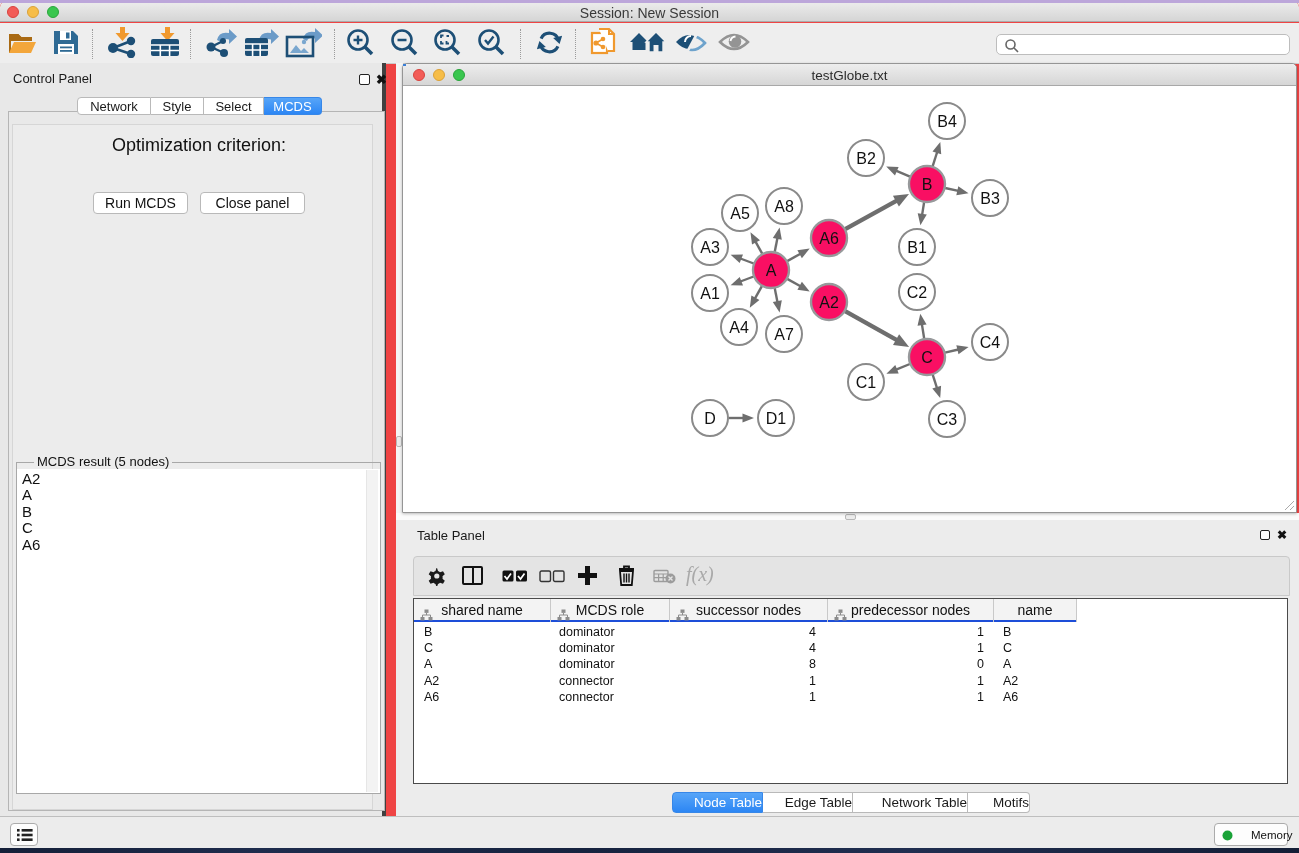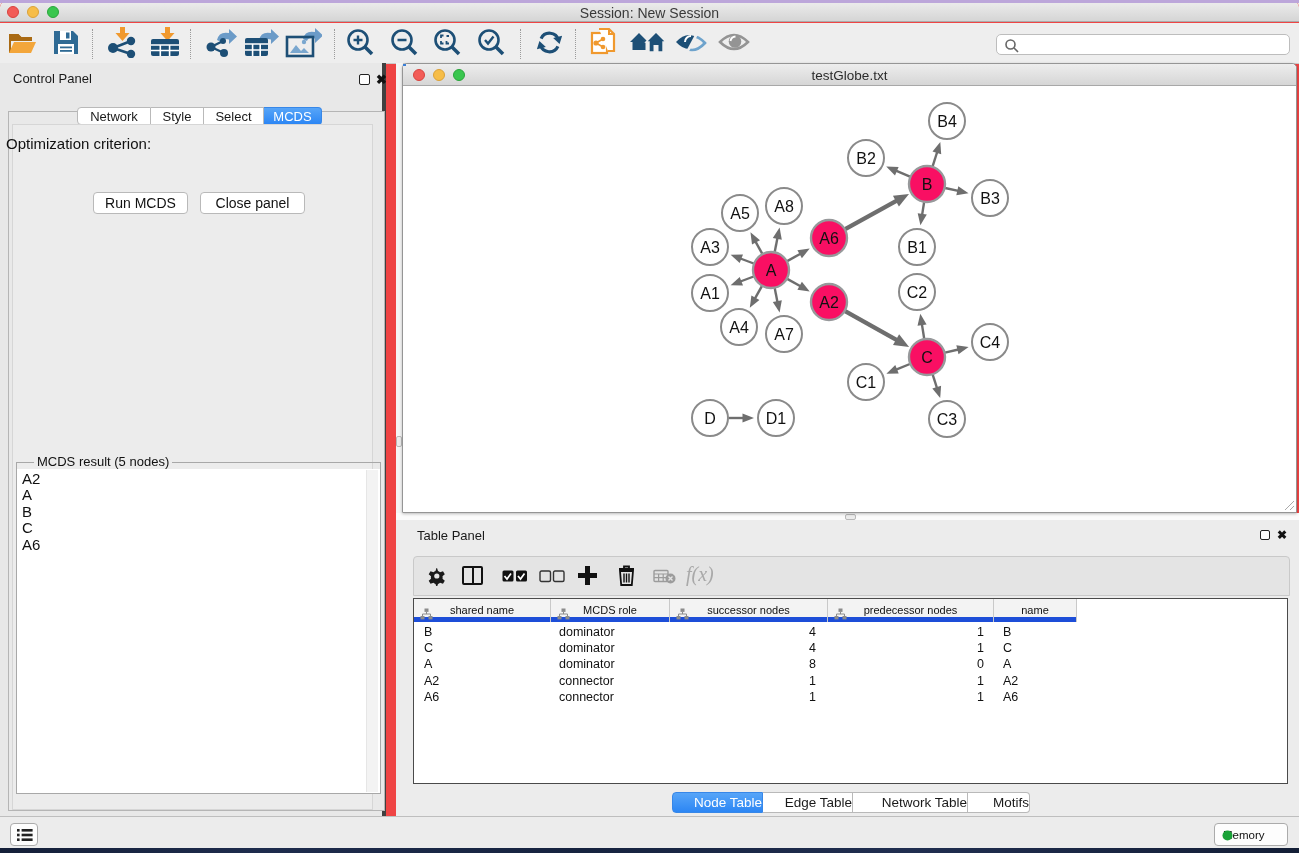--- a/index.html
+++ b/index.html
@@ -9,46 +9,46 @@
 #titlebar{left:0;top:0;width:1299px;height:20px;background:linear-gradient(#ececec,#d5d5d5);border-bottom:1px solid #ababab;border-radius:5px 5px 0 0}
 .tl{width:12px;height:12px;border-radius:50%;top:4px}
 #title{width:100%;top:3px;text-align:center;font-size:14px;color:#3a3a3a}
 #toolbar{left:0;top:21px;width:1299px;height:41px;background:#eeeeee;border-bottom:1px solid #cbcbcb}
 .sep{top:6px;height:30px;width:0;border-left:1px dotted #9b9b9b}
 #searchbox{left:996px;top:11px;width:294px;height:21px;background:#fff;border:1px solid #bdbdbd;border-radius:5px}
 #ctlpanel{left:0;top:61px;width:386px;height:755px;background:#e8e8e8;border-right:4px solid #404040}
 .paneltitle{font-size:13px;color:#1a1a1a}
 .flicon{width:11px;height:11px;border:1.5px solid #222;border-radius:2px;background:#fdfdfd}
 .xicon{font-size:13px;font-weight:bold;color:#111;line-height:11px}
-#tabrow{top:44px;left:77px;height:30px}
+#tabrow{top:34px;left:77px;height:30px}
 .tab{float:left;height:18px;background:#fff;border:1px solid #b9b9b9;border-left:none;font-size:13px;color:#1a1a1a;text-align:center;line-height:17px}
 .tab.first{border-left:1px solid #b9b9b9;border-radius:4px 0 0 4px}
 .tab.sel{background:linear-gradient(#57a5f8,#2c86f4);color:#fff;border-color:#3787e8;border-radius:0 4px 4px 0}
 #tpbox{left:8px;top:48px;width:377px;height:700px;border:1px solid #b5b5b5;background:#e9e9e9}
 #innerp{left:4px;top:12px;width:367px;height:684px;background:#ececec;border:1px solid #d6d6d6}
-#optlabel{top:71px;width:386px;font-size:15px;color:#111}
+#optlabel{top:71px;width:386px;text-align:center;font-size:18px;color:#111}
 #dropdown{left:43px;top:94px;width:312px;height:23px;background:#fff;border:1px solid #ababab;border-radius:5px;font-size:14px;color:#111;line-height:21px;padding-left:13px}
 #spinner{right:-1px;top:-1px;width:20px;height:23px;border-radius:0 5px 5px 0;background:linear-gradient(#6db1f9,#2079f2)}
 .btn{height:22px;background:#fff;border:1px solid #b9b9b9;border-radius:4px;font-size:14px;color:#111;text-align:center;line-height:20px}
 #netwin{left:402px;top:61px;width:895px;height:450px;background:#fff;border:1px solid #959595;border-radius:5px 5px 1px 1px;box-shadow:0 1px 3px rgba(0,0,0,0.25)}
 #nettitle{left:0;top:0;width:893px;height:22px;background:linear-gradient(#ededed,#d6d6d6);border-bottom:1px solid #a8a8a8;border-radius:5px 5px 0 0}
 #netcanvas{left:0;top:22px;width:893px;height:426px;background:#fff;overflow:hidden}
 #tablepanel{left:396px;top:518px;width:903px;height:298px;background:#ececec}
 #ttoolbar{left:17px;top:36px;width:877px;height:40px;background:#e4e4e4;border:1px solid #c9c9c9;border-radius:4px 4px 0 0}
 #ttable{left:17px;top:78px;width:875px;height:186px;background:#fff;border:1.5px solid #4a4a4a}
-#thead{left:0;top:0;width:663px;height:23px;background:#f3f3f3;border-bottom:5px solid #1d4ed8;font-size:11px;color:#111}
+#thead{left:0;top:0;width:663px;height:23px;background:#f3f3f3;border-bottom:2px solid #1d4ed8;font-size:14px;color:#111}
 .hcell{top:0;height:23px;border-right:1px solid #c9c9c9;text-align:center;line-height:23px}
 .trow{font-size:12.5px;color:#111;height:16.4px}
 #btabs{left:276px;top:272px;height:21px}
 .btab{float:left;height:21px;background:#fff;border:1px solid #b9b9b9;border-left:none;font-size:13.5px;color:#1a1a1a;text-align:right;line-height:19px}
 #vsplit{left:396px;top:61px;width:7px;height:452px;background:#f5f5f5}
 #hsplit{left:396px;top:511px;width:903px;height:7px;background:#fbfbfb}
 #statusbar{left:0;top:814px;width:1299px;height:32px;background:#ececec;border-top:1px solid #bebebe}
 #listbtn{left:10px;top:6px;width:28px;height:23px;background:#fdfdfd;border:1px solid #ababab;border-radius:4px}
-#membtn{left:1214px;top:6px;width:74px;height:23px;background:#fdfdfd;border:1px solid #ababab;border-radius:4px;font-size:11.5px;color:#111;line-height:22px;text-align:left;padding-left:8px}
+#membtn{left:1214px;top:6px;width:74px;height:23px;background:#fdfdfd;border:1px solid #ababab;border-radius:4px;font-size:11.5px;color:#111;line-height:22px;text-align:left;padding-left:36px}
 </style></head><body>
 <div id="wallbot" class="abs"></div>
 <div id="appwin" class="abs">
 <div id="titlebar" class="abs">
       <div class="abs tl" style="left:7px;background:#f25c57;border:0.5px solid #d8433e"></div>
       <div class="abs tl" style="left:27px;background:#f6bd48;border:0.5px solid #dba138"></div>
       <div class="abs tl" style="left:47px;background:#3ac64f;border:0.5px solid #2aa53c"></div>
       <div id="title" class="abs">Session: New Session</div>
     </div>
 <div id="toolbar" class="abs">

